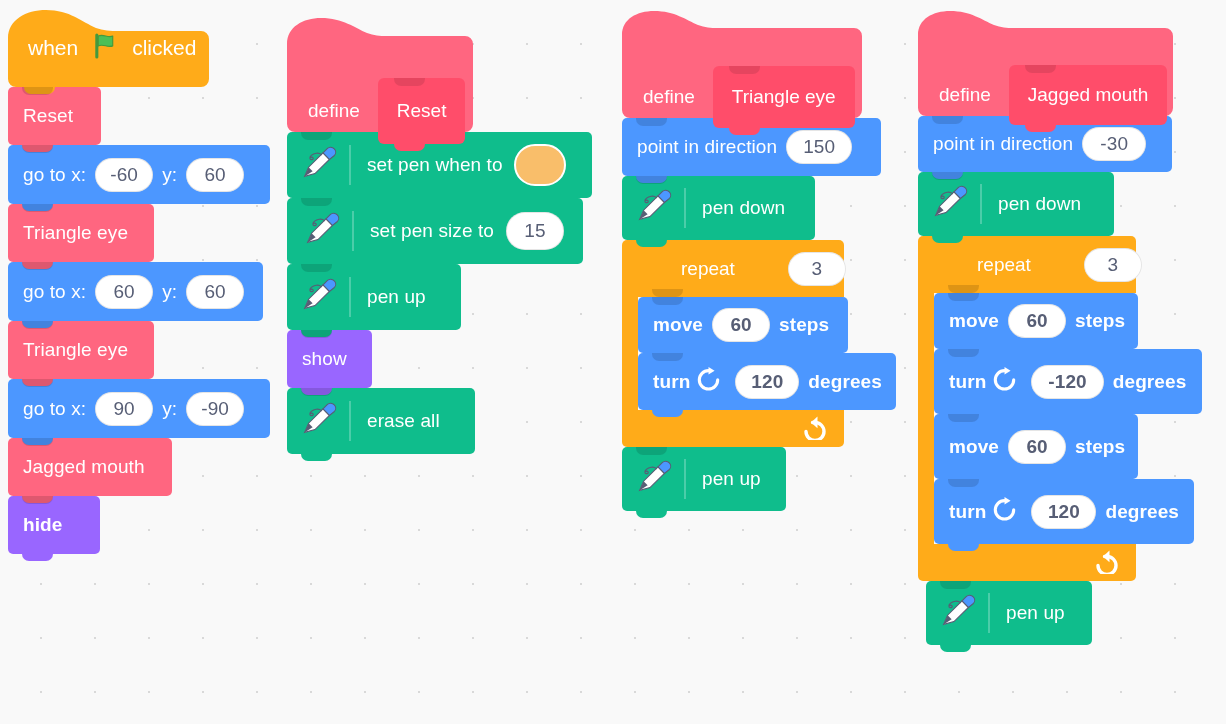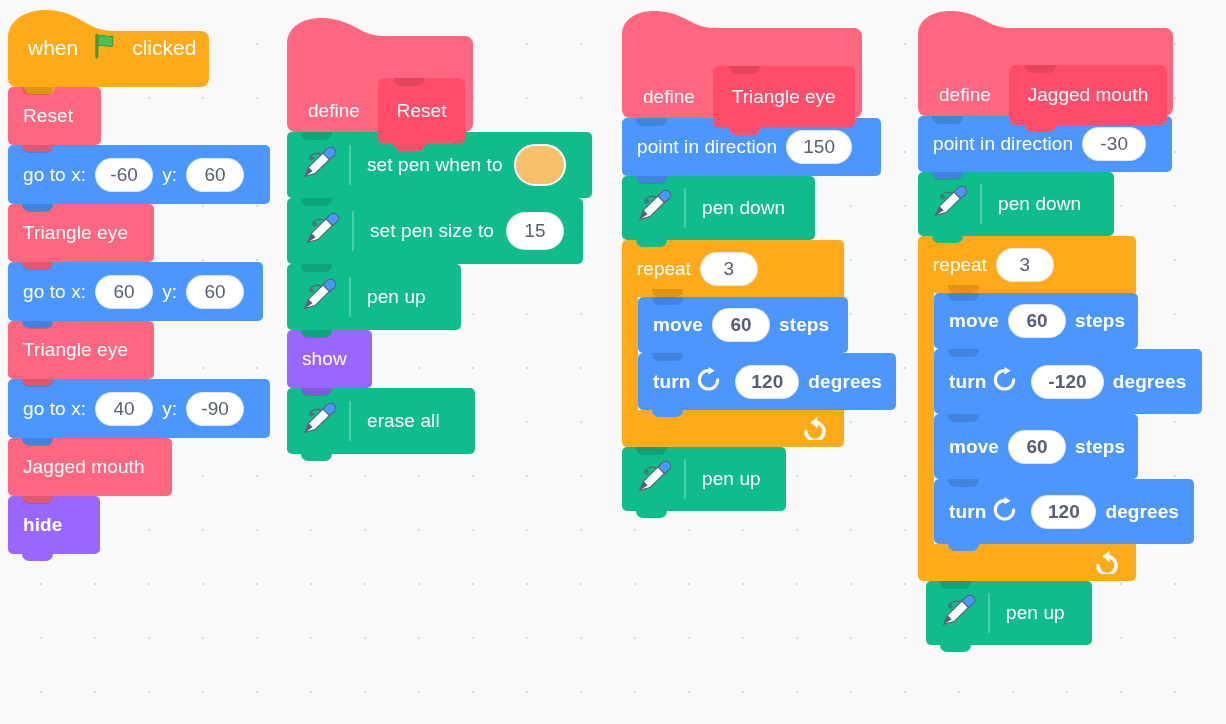--- a/index.html
+++ b/index.html
@@ -133,20 +133,21 @@
   
   .cblock{position:relative;}
   .c-top{
     position:relative;
     border-top-left-radius:5px;border-top-right-radius:5px;
     display:flex;align-items:center;
     height:56px;padding:0 13px;
     color:#fff;font-size:19px;
     background:#ffab19;
     box-sizing:border-box;
+    gap:44px;
   }
   .c-arm{width:16px;background:#ffab19;}
   .c-body{display:flex;}
   .c-inner{display:flex;flex-direction:column;font-weight:bold;}
   .c-bottom{
     position:relative;
     height:37px;
     background:#ffab19;
     border-bottom-left-radius:5px;border-bottom-right-radius:5px;
     display:flex;align-items:center;justify-content:flex-end;
@@ -244,21 +245,21 @@
 
   <div class="blk c-custom" style="width:146px;height:58px;">
     <span class="notch-t"></span>
     <span class="lbl">Triangle eye</span>
     <span class="notch-b" style="background:#ff6680;"></span>
   </div>
 
   <div class="blk c-motion" style="width:262px;height:59px;">
     <span class="notch-t"></span>
     <span class="lbl">go to x:</span>
-    <span class="oval">40</span>
+    <span class="oval">90</span>
     <span class="lbl">y:</span>
     <span class="oval">-90</span>
     <span class="notch-b" style="background:#4c97ff;"></span>
   </div>
 
   <div class="blk c-custom" style="width:164px;height:58px;">
     <span class="notch-t"></span>
     <span class="lbl">Jagged mouth</span>
     <span class="notch-b" style="background:#ff6680;"></span>
   </div>

